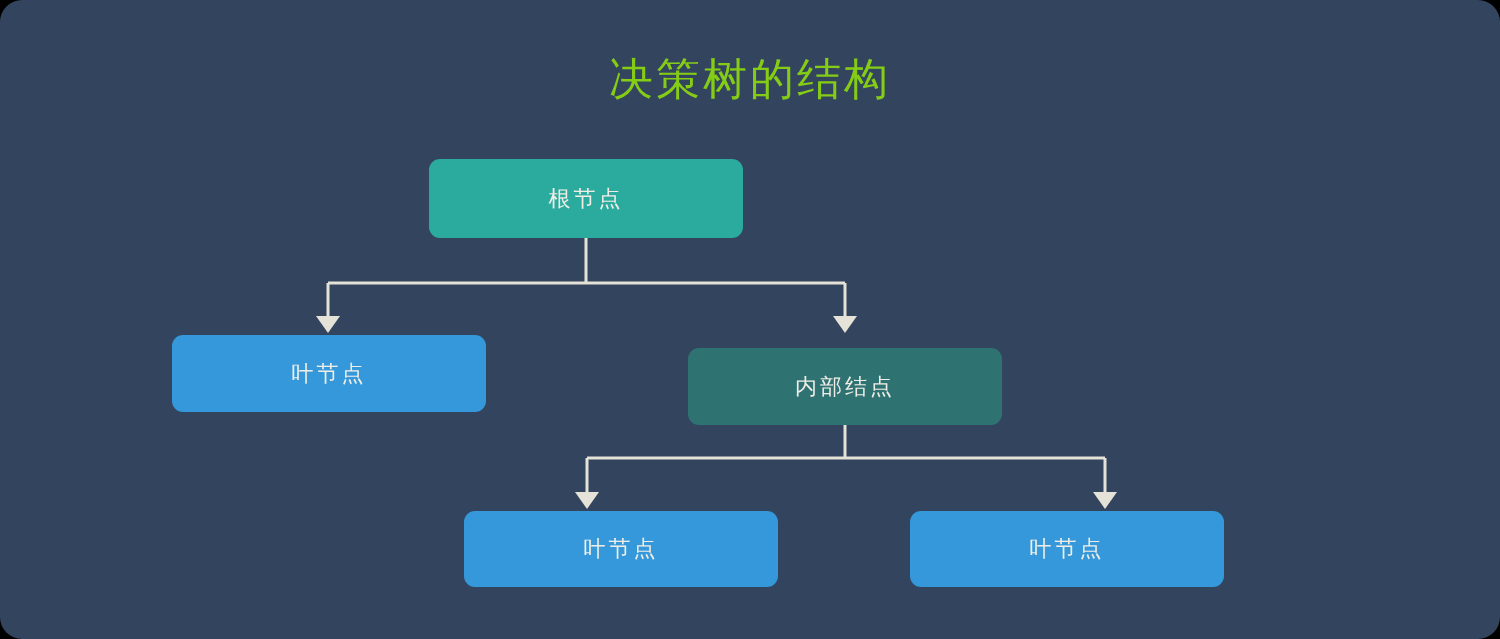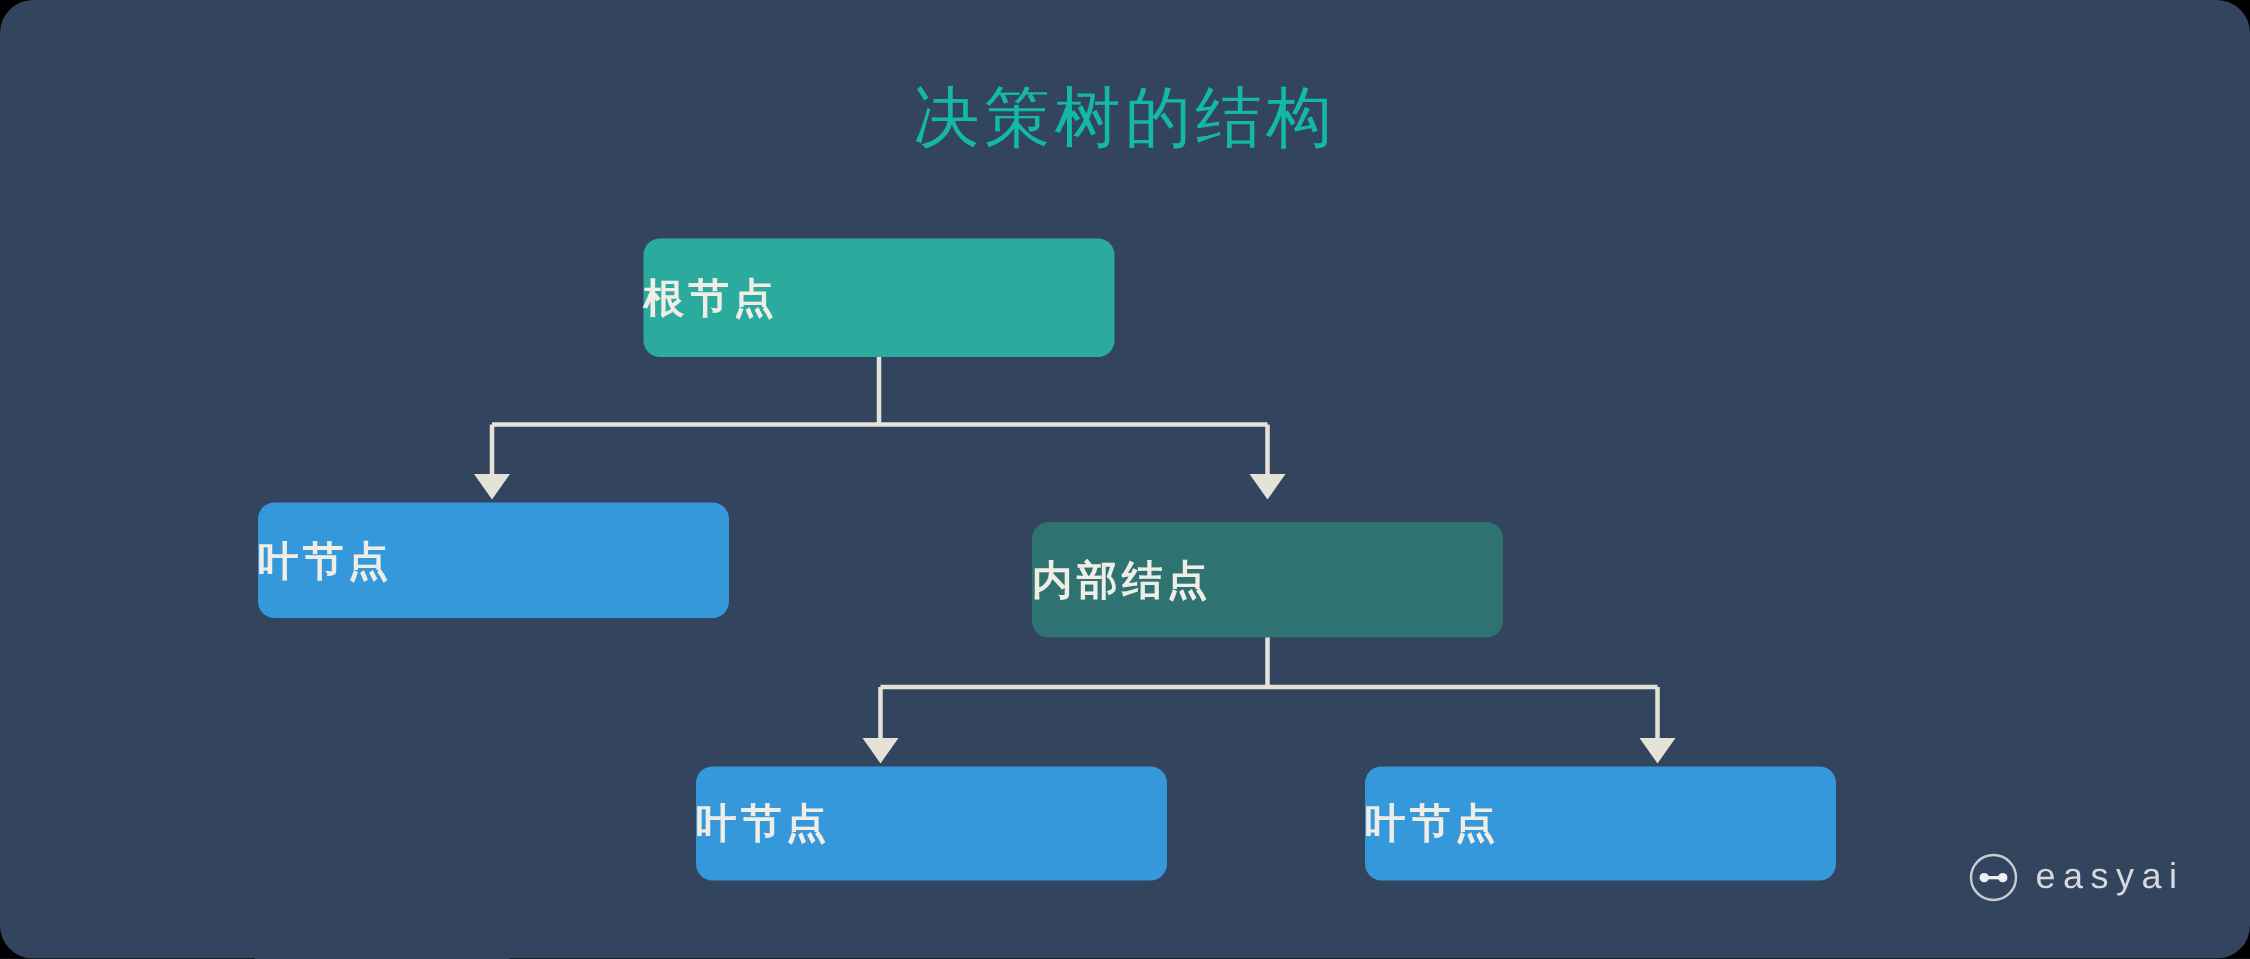--- a/index.html
+++ b/index.html
@@ -22,37 +22,37 @@
     border-radius: 22px;
     overflow: hidden;
   }
 
   #diagram-title {
     position: absolute;
     left: 0;
     top: 50px;
     width: 1500px;
     text-align: center;
-    color: #14b8a6;
+    color: #84cc16;
     font-size: 44px;
     font-weight: 400;
     letter-spacing: 3px;
     line-height: 58px;
     white-space: nowrap;
   }
 
   .node {
     position: absolute;
     display: flex;
     align-items: center;
-    justify-content: flex-start;
+    justify-content: center;
     border-radius: 11px;
     color: #EFEDE6;
-    font-size: 27px;
-    font-weight: 700;
+    font-size: 22px;
+    font-weight: 400;
     letter-spacing: 3px;
     white-space: nowrap;
     box-sizing: border-box;
   }
 
   
   #node-root {
     left: 429px;
     top: 159px;
     width: 314px;
@@ -163,23 +163,14 @@
   </div>
 
   <div class="node" id="node-leaf-2">
     <span>叶节点</span>
   </div>
 
   <div class="node" id="node-leaf-3">
     <span>叶节点</span>
   </div>
 
-  <div id="easyai-logo">
-    <svg id="easyai-mark" viewBox="0 0 34 34" xmlns="http://www.w3.org/2000/svg">
-      <circle cx="17" cy="17" r="15" fill="none" stroke="#C9CDD4" stroke-width="1.6"></circle>
-      <rect x="10.5" y="16" width="13" height="2.2" fill="#EDEFF2"></rect>
-      <circle cx="10.8" cy="17.1" r="3.1" fill="#EDEFF2"></circle>
-      <circle cx="23.2" cy="17.1" r="3.1" fill="#EDEFF2"></circle>
-    </svg>
-    <span id="easyai-wordmark">easyai</span>
-  </div>
 
 </div>
 
 </body></html>

